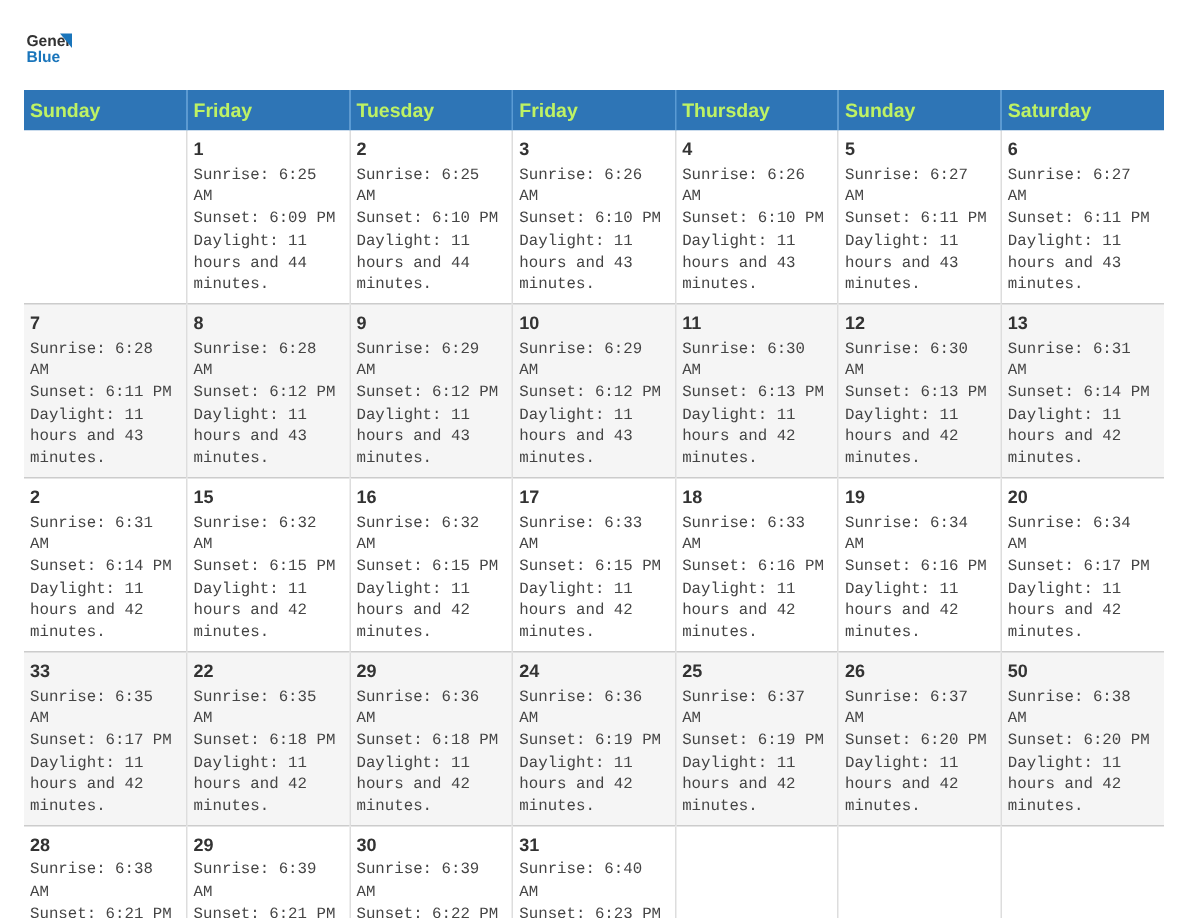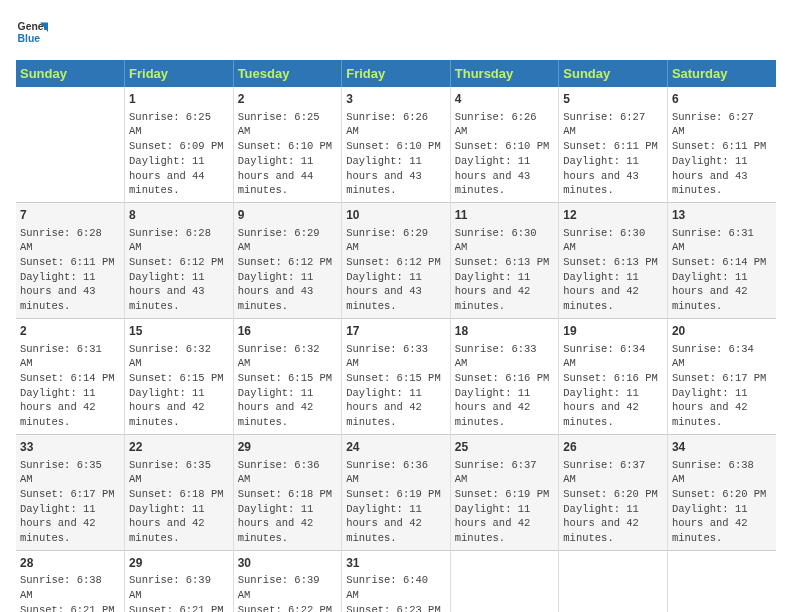--- a/index.html
+++ b/index.html
@@ -221,21 +221,21 @@
         </td>
         <td>
           <span class="day-num">25</span>
           <div class="info">Sunrise: 6:37 AM<br>Sunset: 6:19 PM<br>Daylight: 11 hours and 42 minutes.</div>
         </td>
         <td>
           <span class="day-num">26</span>
           <div class="info">Sunrise: 6:37 AM<br>Sunset: 6:20 PM<br>Daylight: 11 hours and 42 minutes.</div>
         </td>
         <td>
-          <span class="day-num">34</span>
+          <span class="day-num">50</span>
           <div class="info">Sunrise: 6:38 AM<br>Sunset: 6:20 PM<br>Daylight: 11 hours and 42 minutes.</div>
         </td>
       </tr>
       <tr>
         <td>
           <span class="day-num">28</span>
           <div class="info">Sunrise: 6:38 AM<br>Sunset: 6:21 PM<br>Daylight: 11 hours and 42 minutes.</div>
         </td>
         <td>
           <span class="day-num">29</span>

